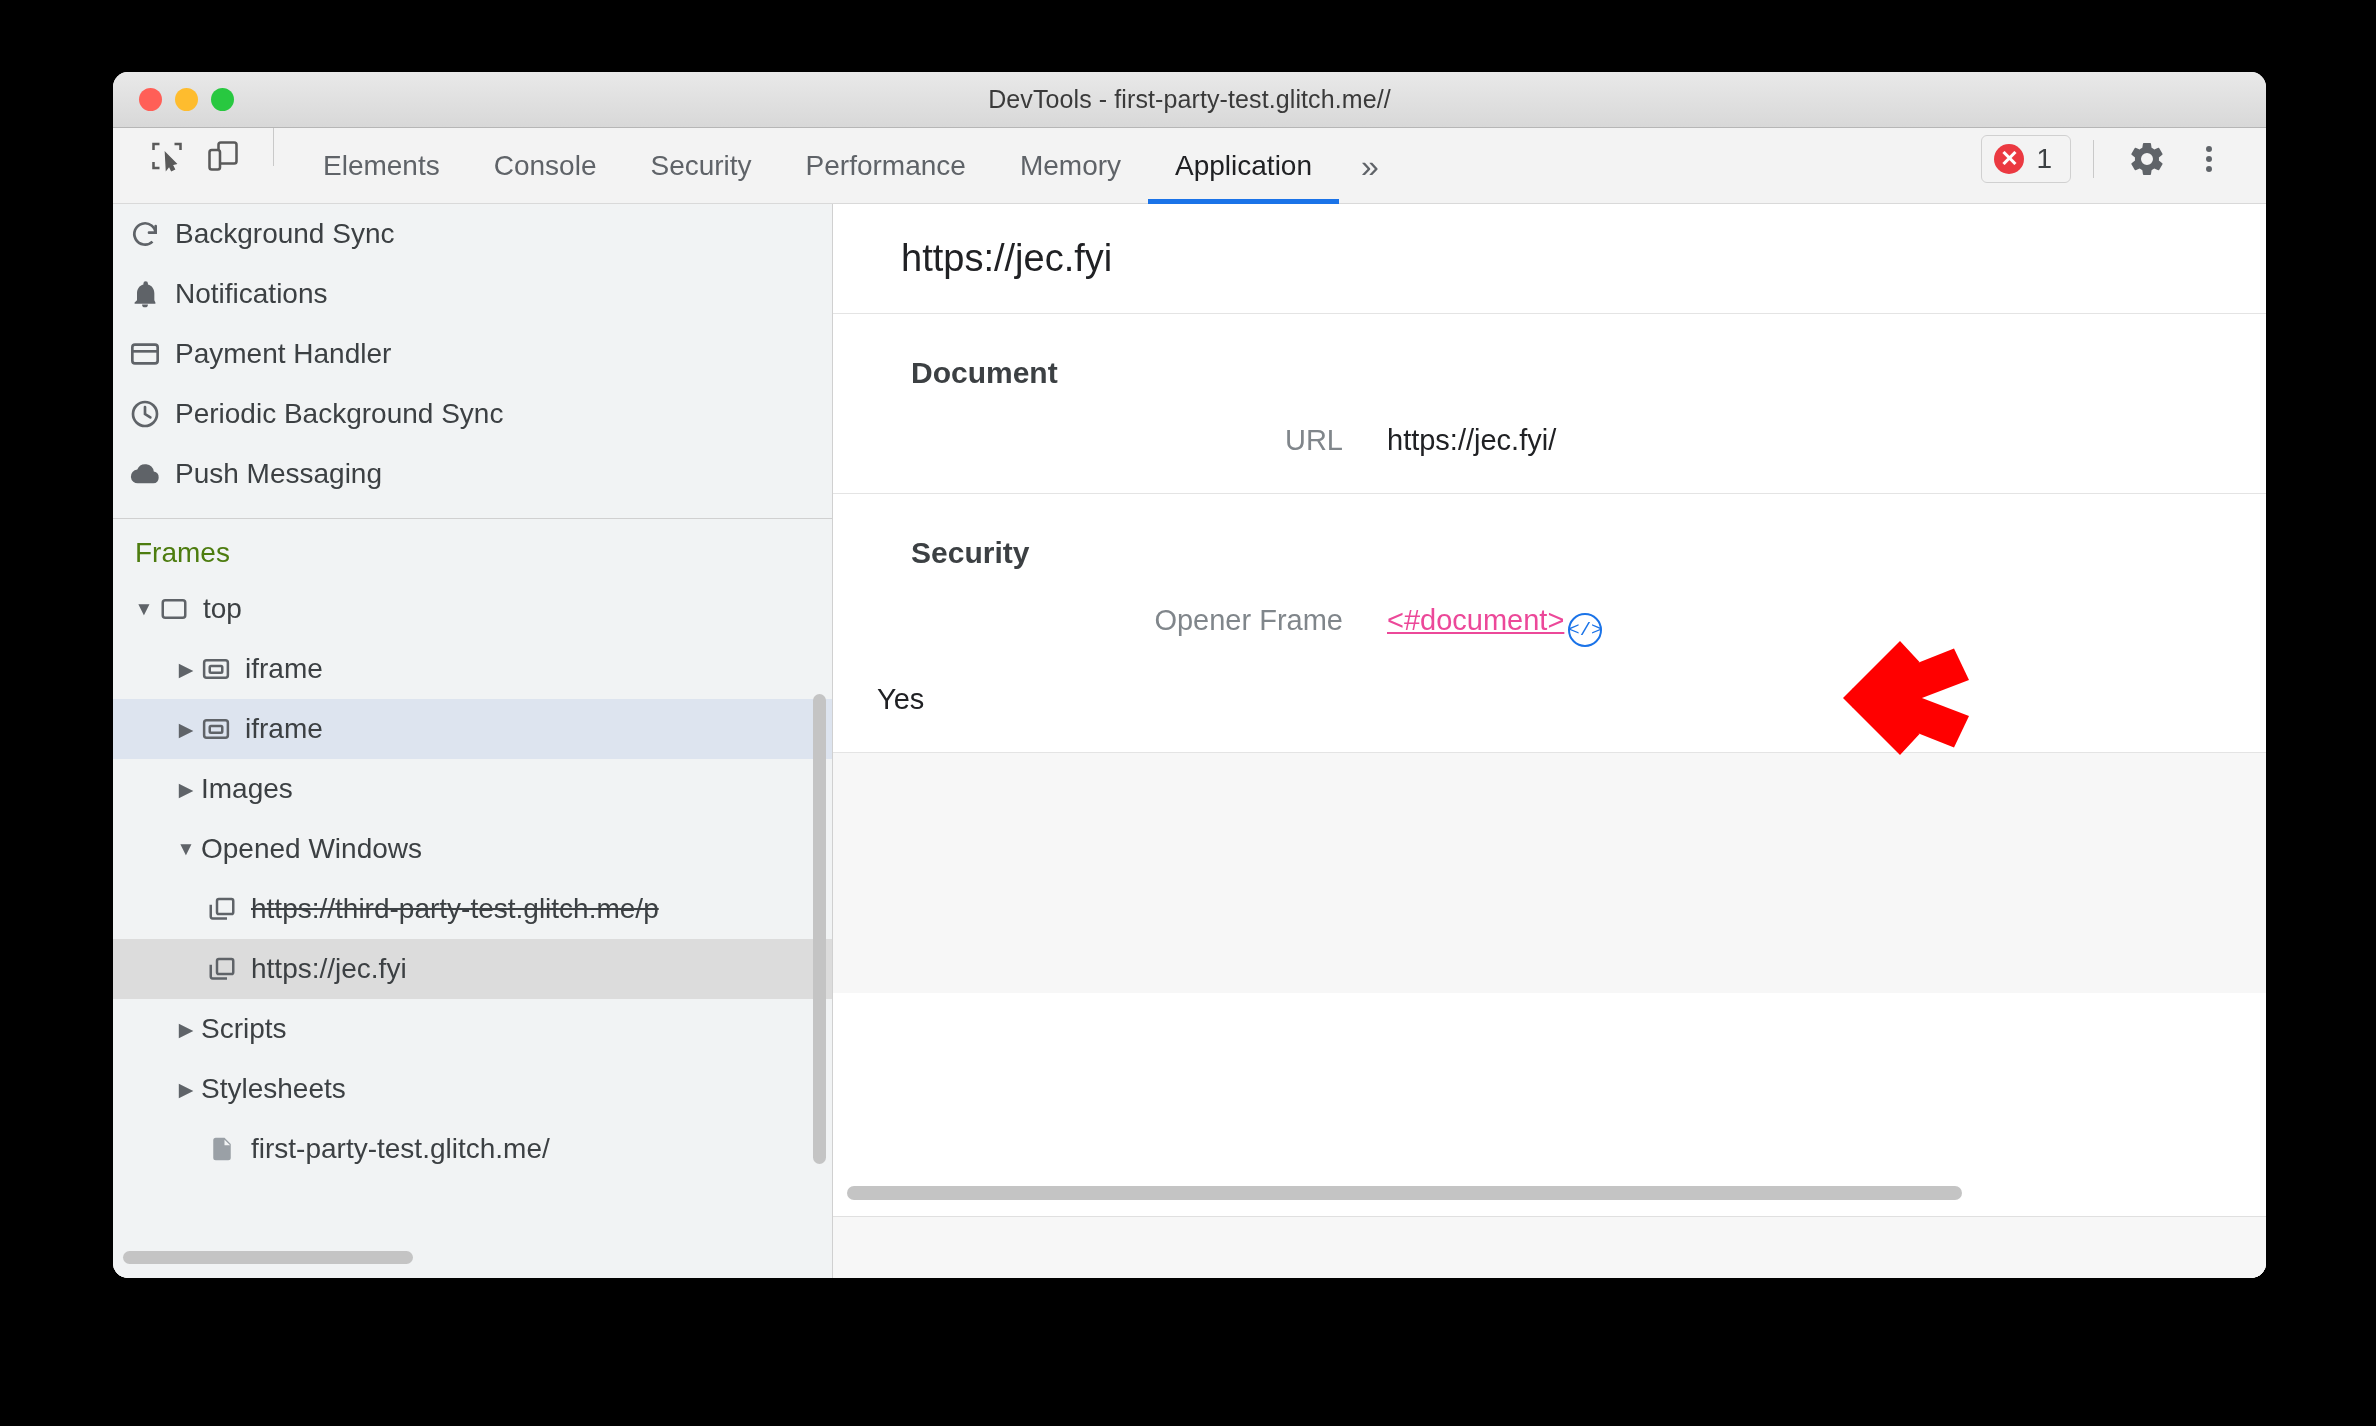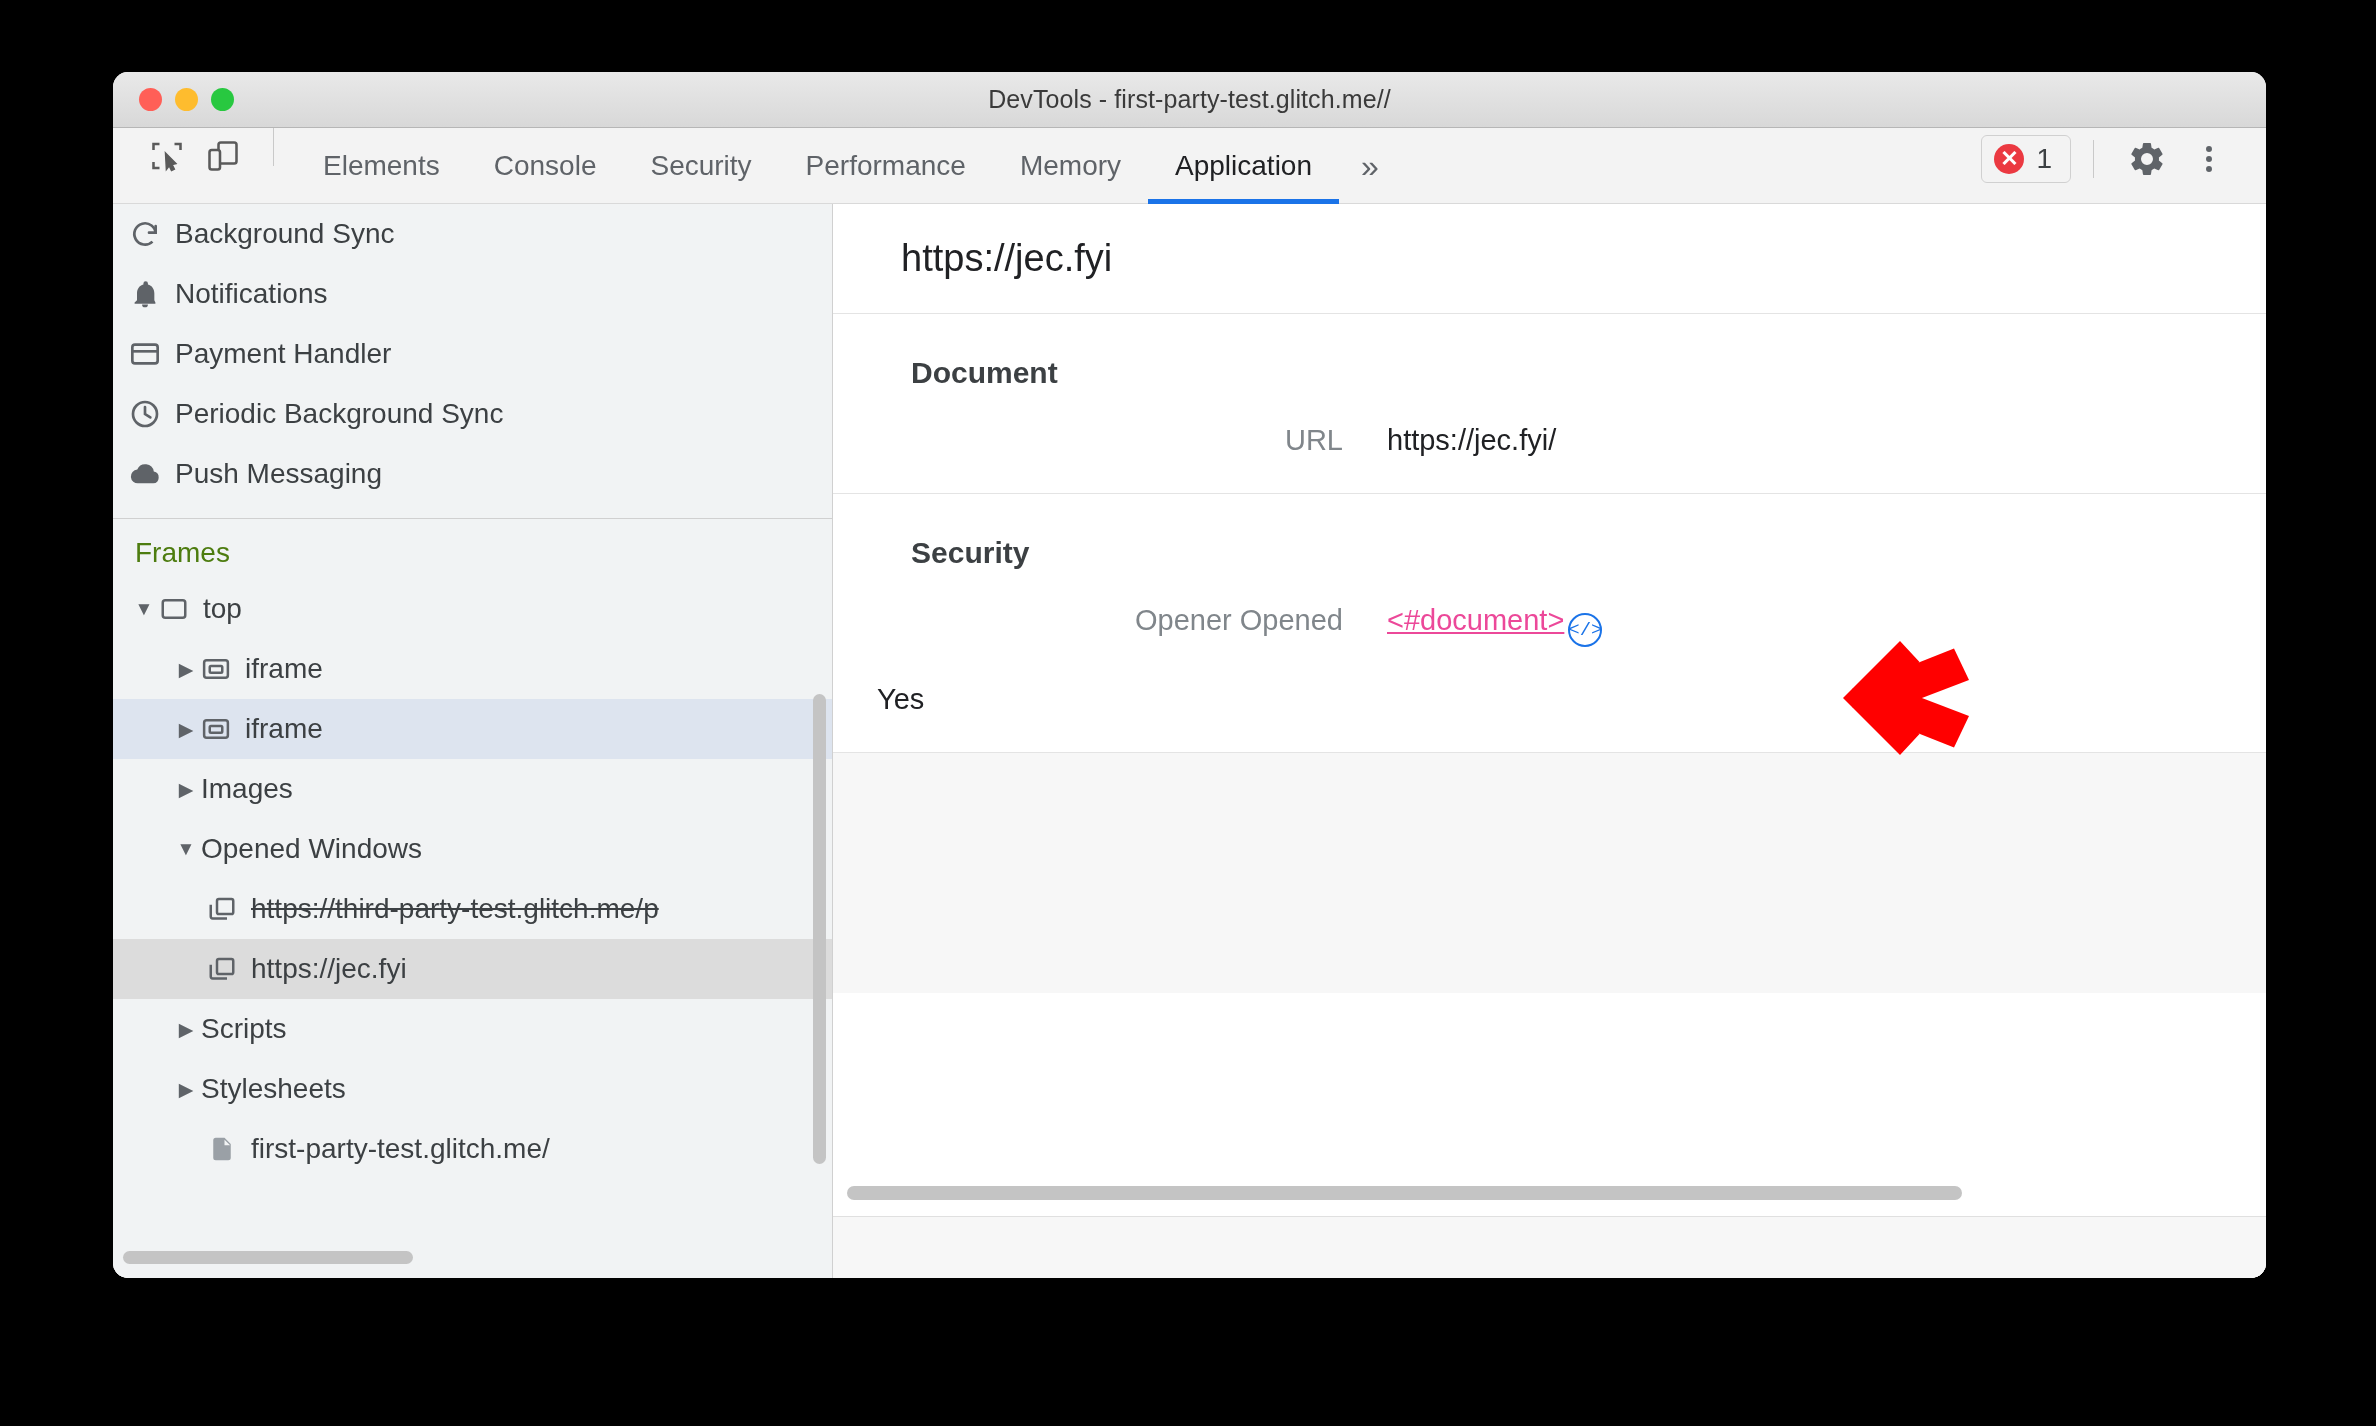--- a/index.html
+++ b/index.html
@@ -491,21 +491,21 @@
         <div class="section-title">Document</div>
         <div class="row">
           <div class="key">URL</div>
           <div class="val">https://jec.fyi/</div>
         </div>
       </div>
 
       <div class="section">
         <div class="section-title">Security</div>
         <div class="row">
-          <div class="key">Opener Opened</div>
+          <div class="key">Opener Frame</div>
           <div class="val">
             <a href="#">&lt;#document&gt;</a><span class="code-badge">&lt;/&gt;</span>
           </div>
         </div>
         <div class="row" style="padding-top:0;">
           <div class="val">Yes</div>
         </div>
       </div>
 
       <div class="filler"></div>

